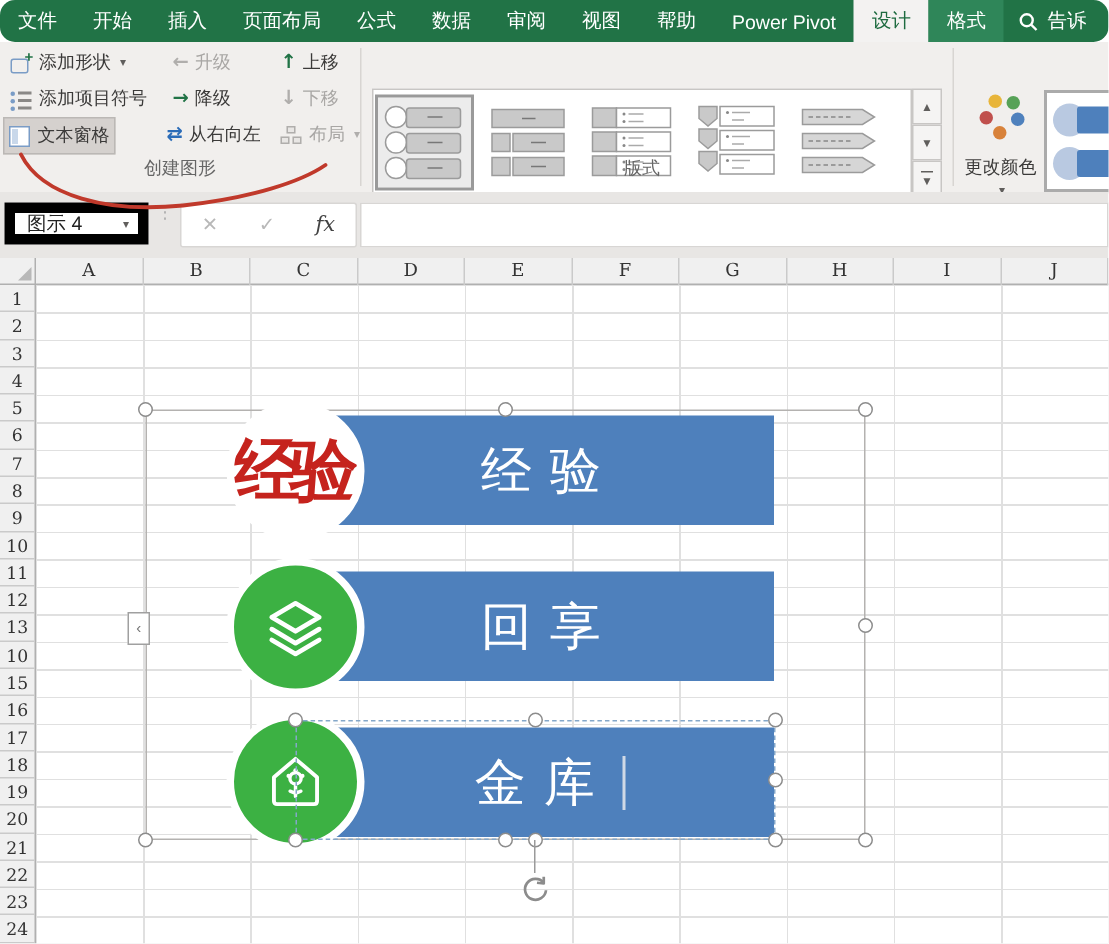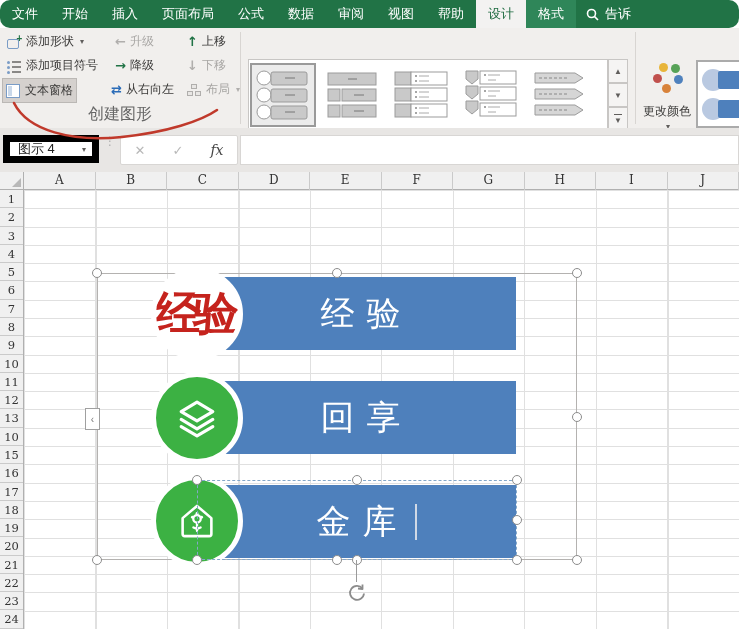--- a/index.html
+++ b/index.html
@@ -10,21 +10,21 @@
   .tabbar{position:absolute;left:0;top:0;width:739px;height:28px;background:#217346;display:flex;align-items:stretch;overflow:hidden;border-radius:10px;}
   .tabs{display:flex;}
   .tab{color:#fff;font-size:13px;display:flex;align-items:center;padding:0 12px;white-space:nowrap;cursor:default;}
   .tab.selected{background:#f3f2f1;color:#1e6b40;}
   .tab.contextual{background:#2f8659;}
   .search-tab{color:#fff;font-size:13px;display:flex;align-items:center;gap:6px;padding:0 10px;white-space:nowrap;}
 
   
   .ribbon{position:absolute;left:0;top:28px;width:739px;height:100px;background:#f1efed;border-bottom:1px solid #d2d0ce;}
   .vsep{position:absolute;top:4px;width:1px;height:92px;background:#d8d5d2;}
-  .grp-label{position:absolute;font-size:16px;color:#666;text-align:center;}
+  .grp-label{position:absolute;font-size:12px;color:#666;text-align:center;}
 
   .rbtn{position:absolute;height:23px;display:flex;align-items:center;gap:4px;font-size:12px;color:#3b3a39;padding:0 3px;}
   .rbtn.disabled{color:#a8a6a4;}
   .rbtn.pressed{background:#d5d1ce;border:1px solid #bbb8b5;}
   .rbtn .arrow{font-family:"DejaVu Sans",sans-serif;font-size:13px;font-weight:bold;}
   .arrow.green{color:#217346;}
   .arrow.gray{color:#b0aeac;}
   .arrow.blue{color:#2b6cb8;}
   .dd{font-size:8px;color:#605e5c;margin-left:2px;}
   .dd.gray{color:#b0aeac;}
@@ -103,20 +103,21 @@
     <div class="tabs">
         <div class="tab">文件</div>
         <div class="tab">开始</div>
         <div class="tab">插入</div>
         <div class="tab">页面布局</div>
         <div class="tab">公式</div>
         <div class="tab">数据</div>
         <div class="tab">审阅</div>
         <div class="tab">视图</div>
         <div class="tab">帮助</div>
+        <div class="tab">Power Pivot</div>
         <div class="tab selected">设计</div>
         <div class="tab contextual">格式</div>
       </div>
     <div class="search-tab">
       <svg width="13" height="13" viewBox="0 0 13 13">
           <circle cx="5.5" cy="5.5" r="4" fill="none" stroke="#fff" stroke-width="1.6"></circle>
           <line x1="8.6" y1="8.6" x2="12" y2="12" stroke="#fff" stroke-width="1.6"></line>
         </svg>
       <span>告诉</span>
     </div>
@@ -274,20 +275,21 @@
         </svg>
       </div>
     </div>
     <div class="gscroll">
       <div class="gsbtn">▲</div>
       <div class="gsbtn">▼</div>
       <div class="gsbtn">
           <span style="border-top:1px solid #605e5c;padding-top:1px;">▼</span>
         </div>
     </div>
+    <div class="grp-label" style="left:248px;top:76px;width:360px;">版式</div>
 
     <div class="vsep" style="left:635px;"></div>
 
     <div class="chgcol">
       <span class="dots">
         <i style="left:7px;top:0;background:#e8b53a"></i>
         <i style="left:19px;top:1px;background:#57a257"></i>
         <i style="left:1px;top:11px;background:#c0504d"></i>
         <i style="left:22px;top:12px;background:#4f81bd"></i>
         <i style="left:10px;top:21px;background:#d8823a"></i>

